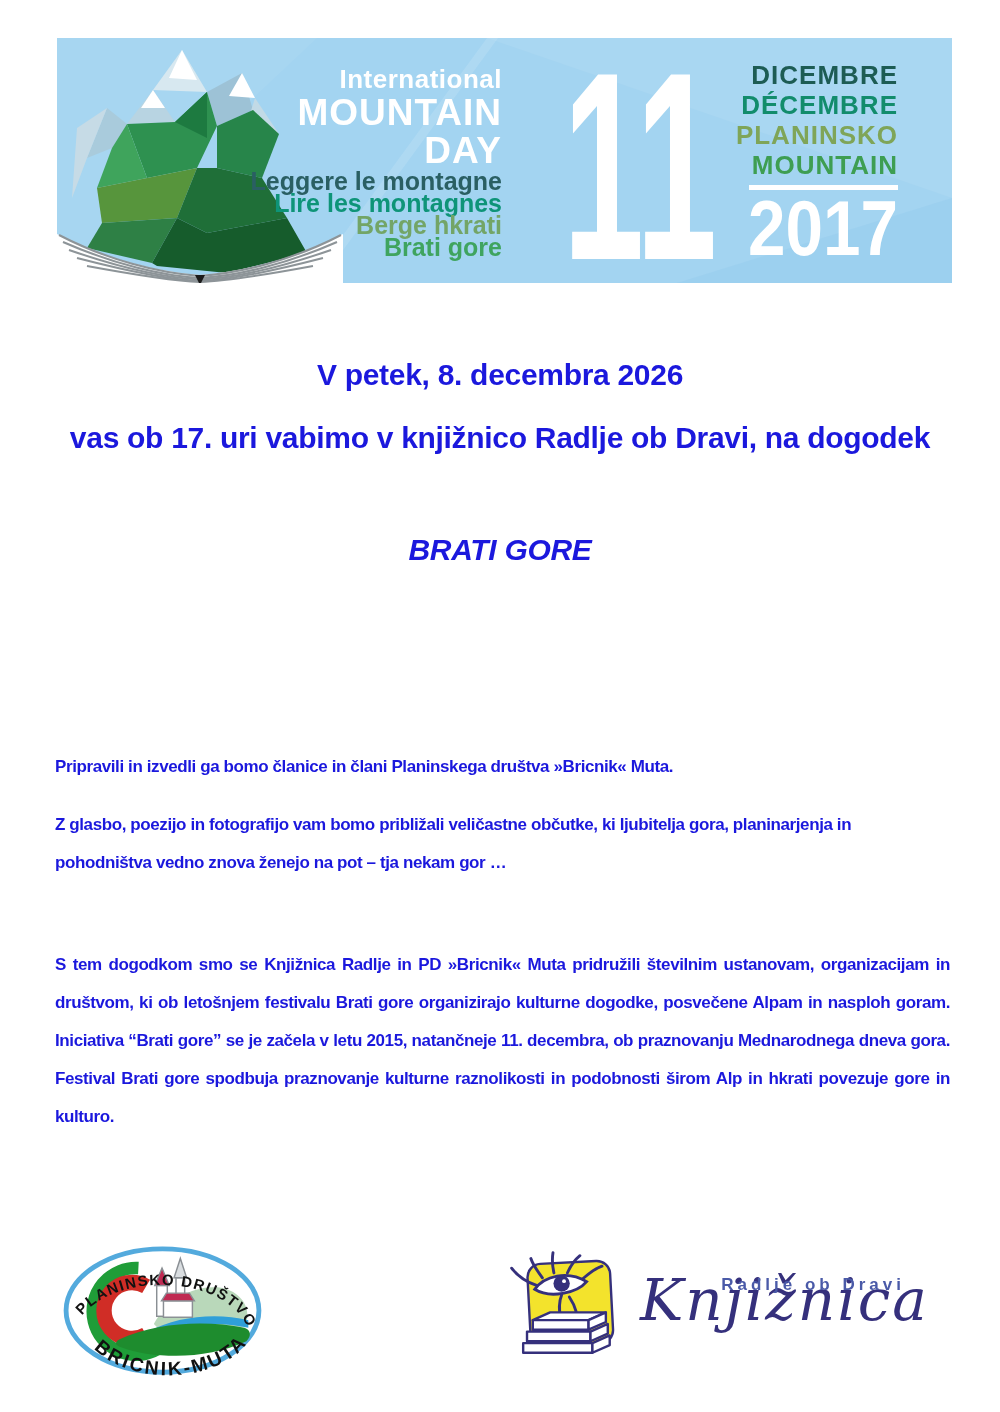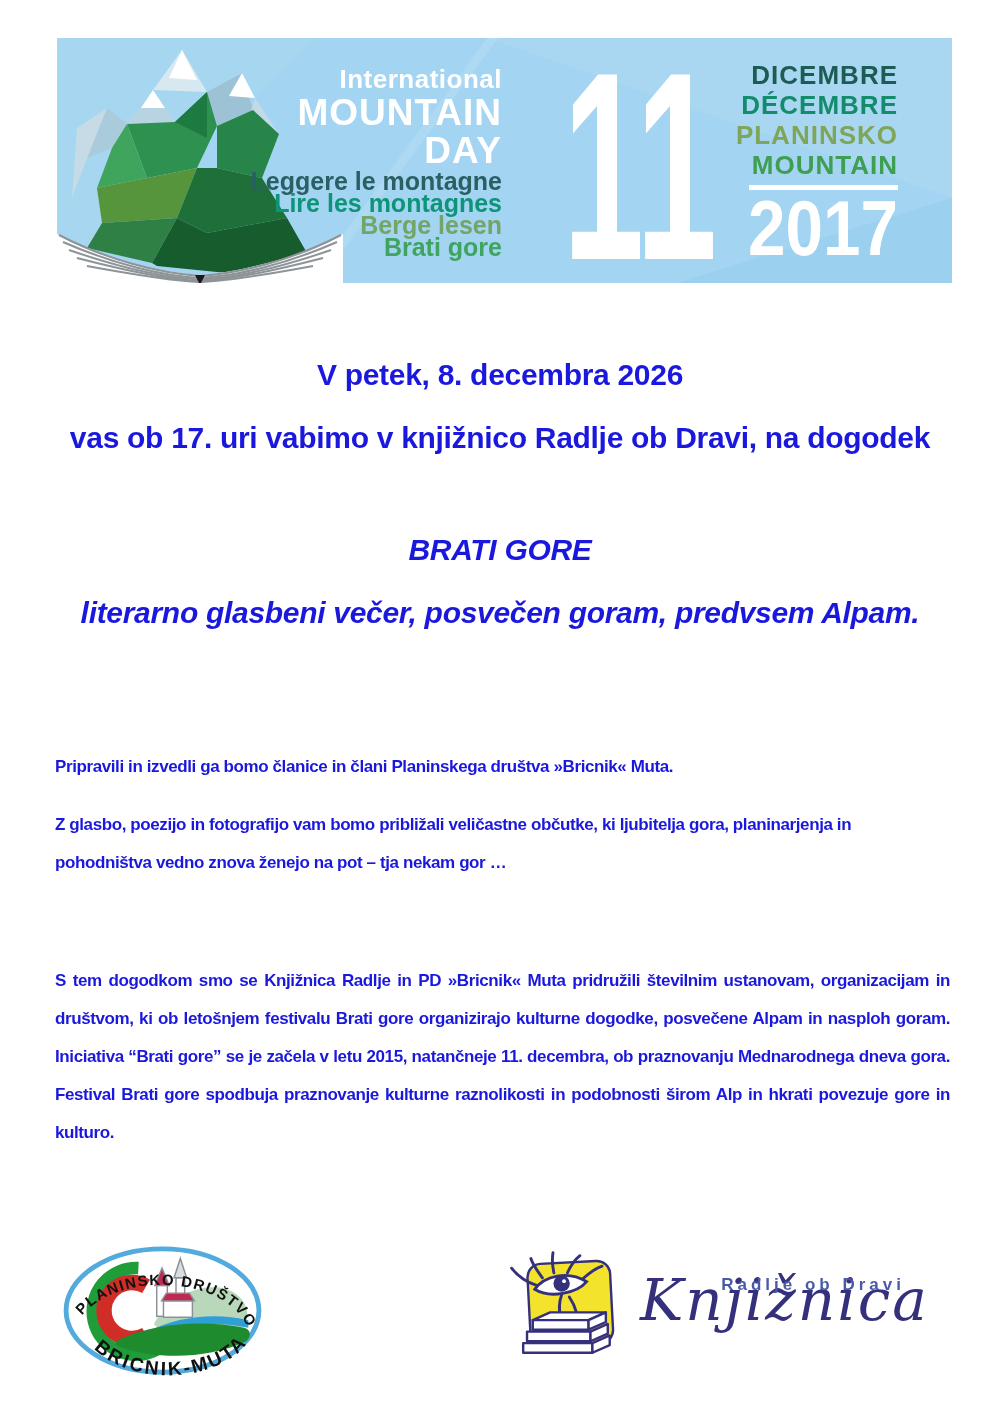--- a/index.html
+++ b/index.html
@@ -21,21 +21,21 @@
   .imd-months{position:absolute;top:22px;right:54px;text-align:right;font-weight:bold;font-size:26px;line-height:30px;letter-spacing:1px;}
   .imd-rule{position:absolute;left:692px;top:147px;width:149px;height:5px;background:#ffffff;}
   .imd-year{position:absolute;left:690px;top:160px;}
   
   .h-line{position:absolute;left:55px;width:890px;text-align:center;color:#1b18dd;font-weight:bold;
           font-size:30px;line-height:45px;letter-spacing:-0.3px;}
   .h-italic{font-style:italic;}
   
   .b-par{position:absolute;left:55px;width:895px;color:#1b18dd;font-weight:bold;
          font-size:17px;line-height:38px;letter-spacing:-0.4px;text-align:left;}
-  .b-just{text-align:justify;margin-top:16px;}
+  .b-just{text-align:justify;}
   
   .pd-logo{position:absolute;left:60px;top:1243px;}
   .lib-logo-mark{position:absolute;left:500px;top:1247px;}
   .lib-script{position:absolute;left:640px;top:1266px;width:270px;text-align:center;
               font-family:"DejaVu Serif","Liberation Serif",serif;font-style:italic;
               font-size:58px;color:#35307c;letter-spacing:2px;}
   .lib-sub{position:absolute;right:95px;top:1275px;color:#4a5aa8;font-weight:bold;
            font-size:17px;letter-spacing:4px;margin-left:24px;}
 </style>
 </head>
@@ -93,21 +93,21 @@
 
     <div class="imd-title">
       <div class="t1">International</div>
       <div class="t2">MOUNTAIN</div>
       <div class="t3">DAY</div>
     </div>
 
     <div class="imd-langs">
       <div style="color: rgb(42, 95, 99);">Leggere le montagne</div>
       <div style="color: rgb(14, 148, 120);">Lire les montagnes</div>
-      <div style="color: rgb(115, 165, 103);">Berge lesen</div>
+      <div style="color: rgb(115, 165, 103);">Berge hkrati</div>
       <div style="color: rgb(63, 164, 95);">Brati gore</div>
     </div>
 
     <svg class="imd-day" width="160" height="200" viewBox="0 0 160 200">
       <text x="80" y="195" text-anchor="middle" font-size="268" font-weight="bold" fill="#ffffff" textLength="154" lengthAdjust="spacingAndGlyphs">11</text>
     </svg>
 
     <div class="imd-months">
       <div style="color: rgb(29, 92, 84);">DICEMBRE</div>
       <div style="color: rgb(18, 140, 108);">DÉCEMBRE</div>
@@ -121,21 +121,20 @@
       <text x="76" y="57" text-anchor="middle" font-size="78" font-weight="bold" fill="#ffffff" textLength="150" lengthAdjust="spacingAndGlyphs">2017</text>
     </svg>
   </div>
 
   <div class="h-line" style="top:352px;">V petek, 8. decembra 2026</div>
 
   <div class="h-line" style="top:415px;">vas ob 17. uri vabimo v knjižnico Radlje ob Dravi, na dogodek</div>
 
   <div class="h-line h-italic" style="top:527px;">BRATI GORE</div>
 
-  <div class="h-line h-italic" style="top:590px;">literarno glasbeni večer, posvečen goram, predvsem Alpam.</div>
 
   <div class="b-par" style="top:748px;">Pripravili in izvedli ga bomo članice in člani Planinskega društva »Bricnik« Muta.</div>
 
   <div class="b-par" style="top:806px;">Z glasbo, poezijo in fotografijo vam bomo približali veličastne občutke, ki ljubitelja gora, planinarjenja in pohodništva vedno znova ženejo na pot – tja nekam gor …</div>
 
   <div class="b-par b-just" style="top:946px;">S tem dogodkom smo se Knjižnica Radlje in PD »Bricnik« Muta pridružili številnim ustanovam, organizacijam in društvom, ki ob letošnjem festivalu Brati gore organizirajo kulturne dogodke, posvečene Alpam in nasploh goram. Iniciativa “Brati gore” se je začela v letu 2015, natančneje 11. decembra, ob praznovanju Mednarodnega dneva gora. Festival Brati gore spodbuja praznovanje kulturne raznolikosti in podobnosti širom Alp in hkrati povezuje gore in kulturo.</div>
 
   <svg class="pd-logo" width="205" height="135" viewBox="0 0 210 140">
     <defs>
       <path id="pd-top-arc" d="M 16,84 A 92,58 0 0 1 194,90" fill="none"></path>

